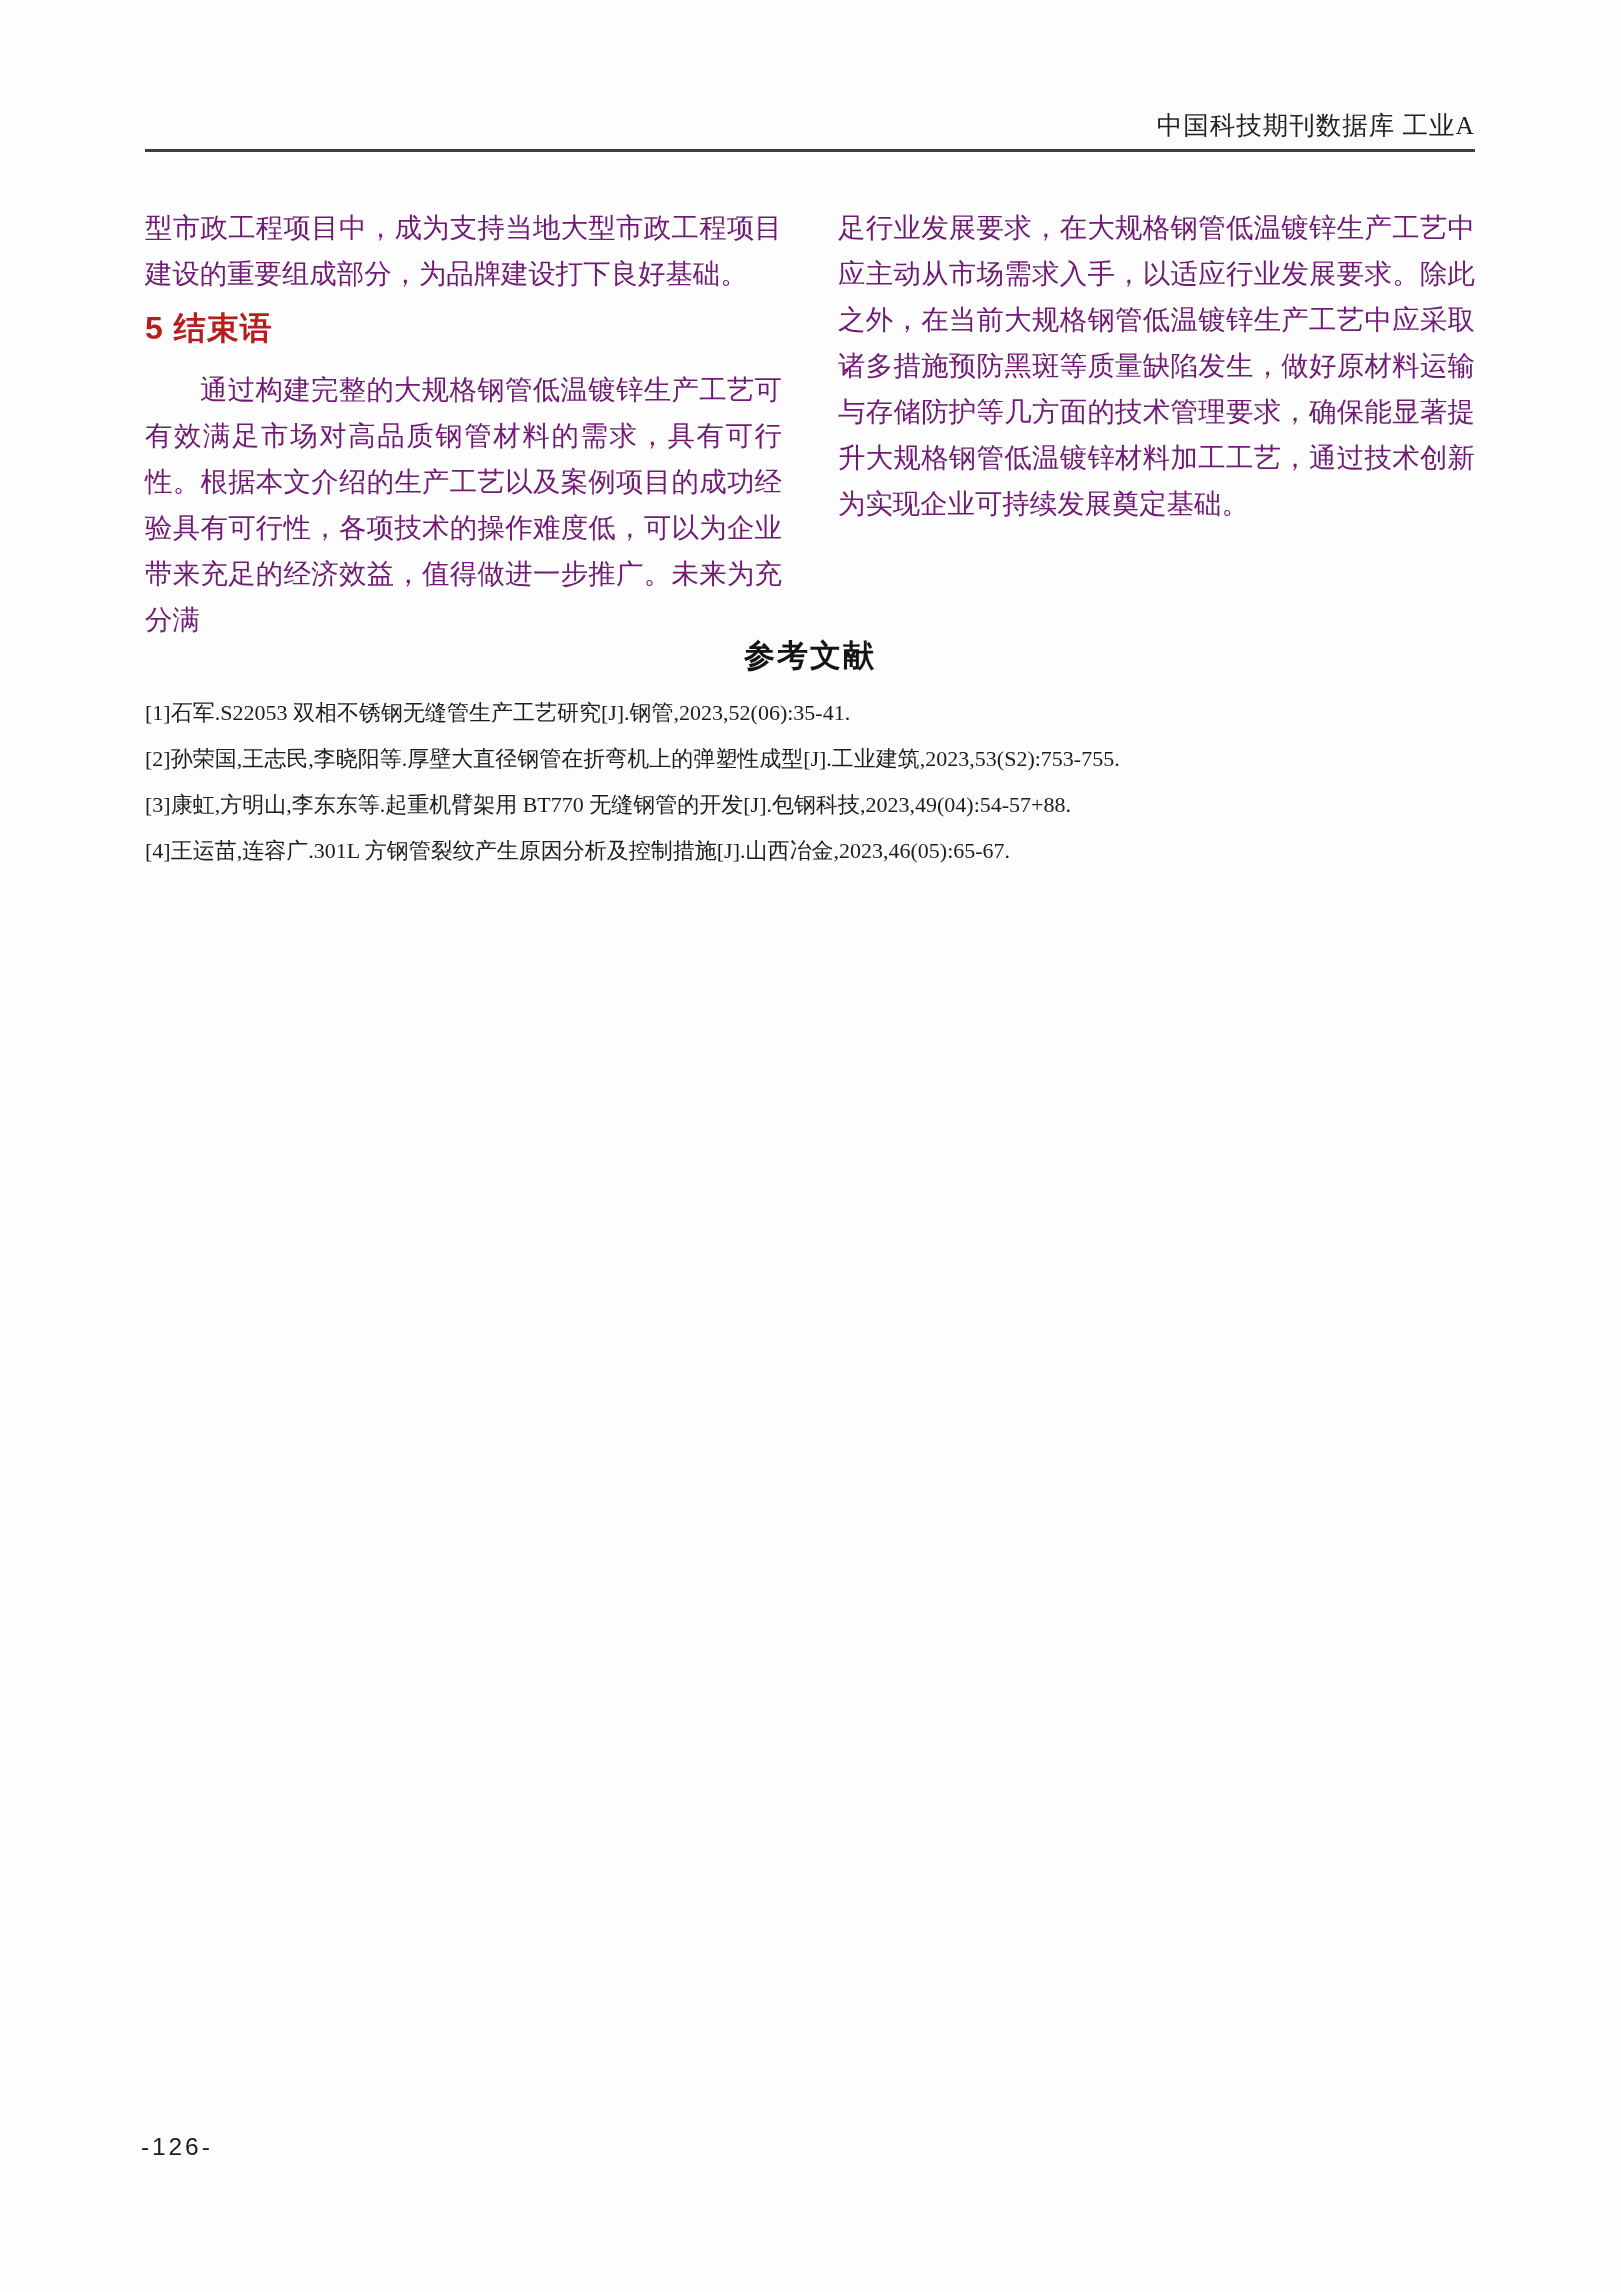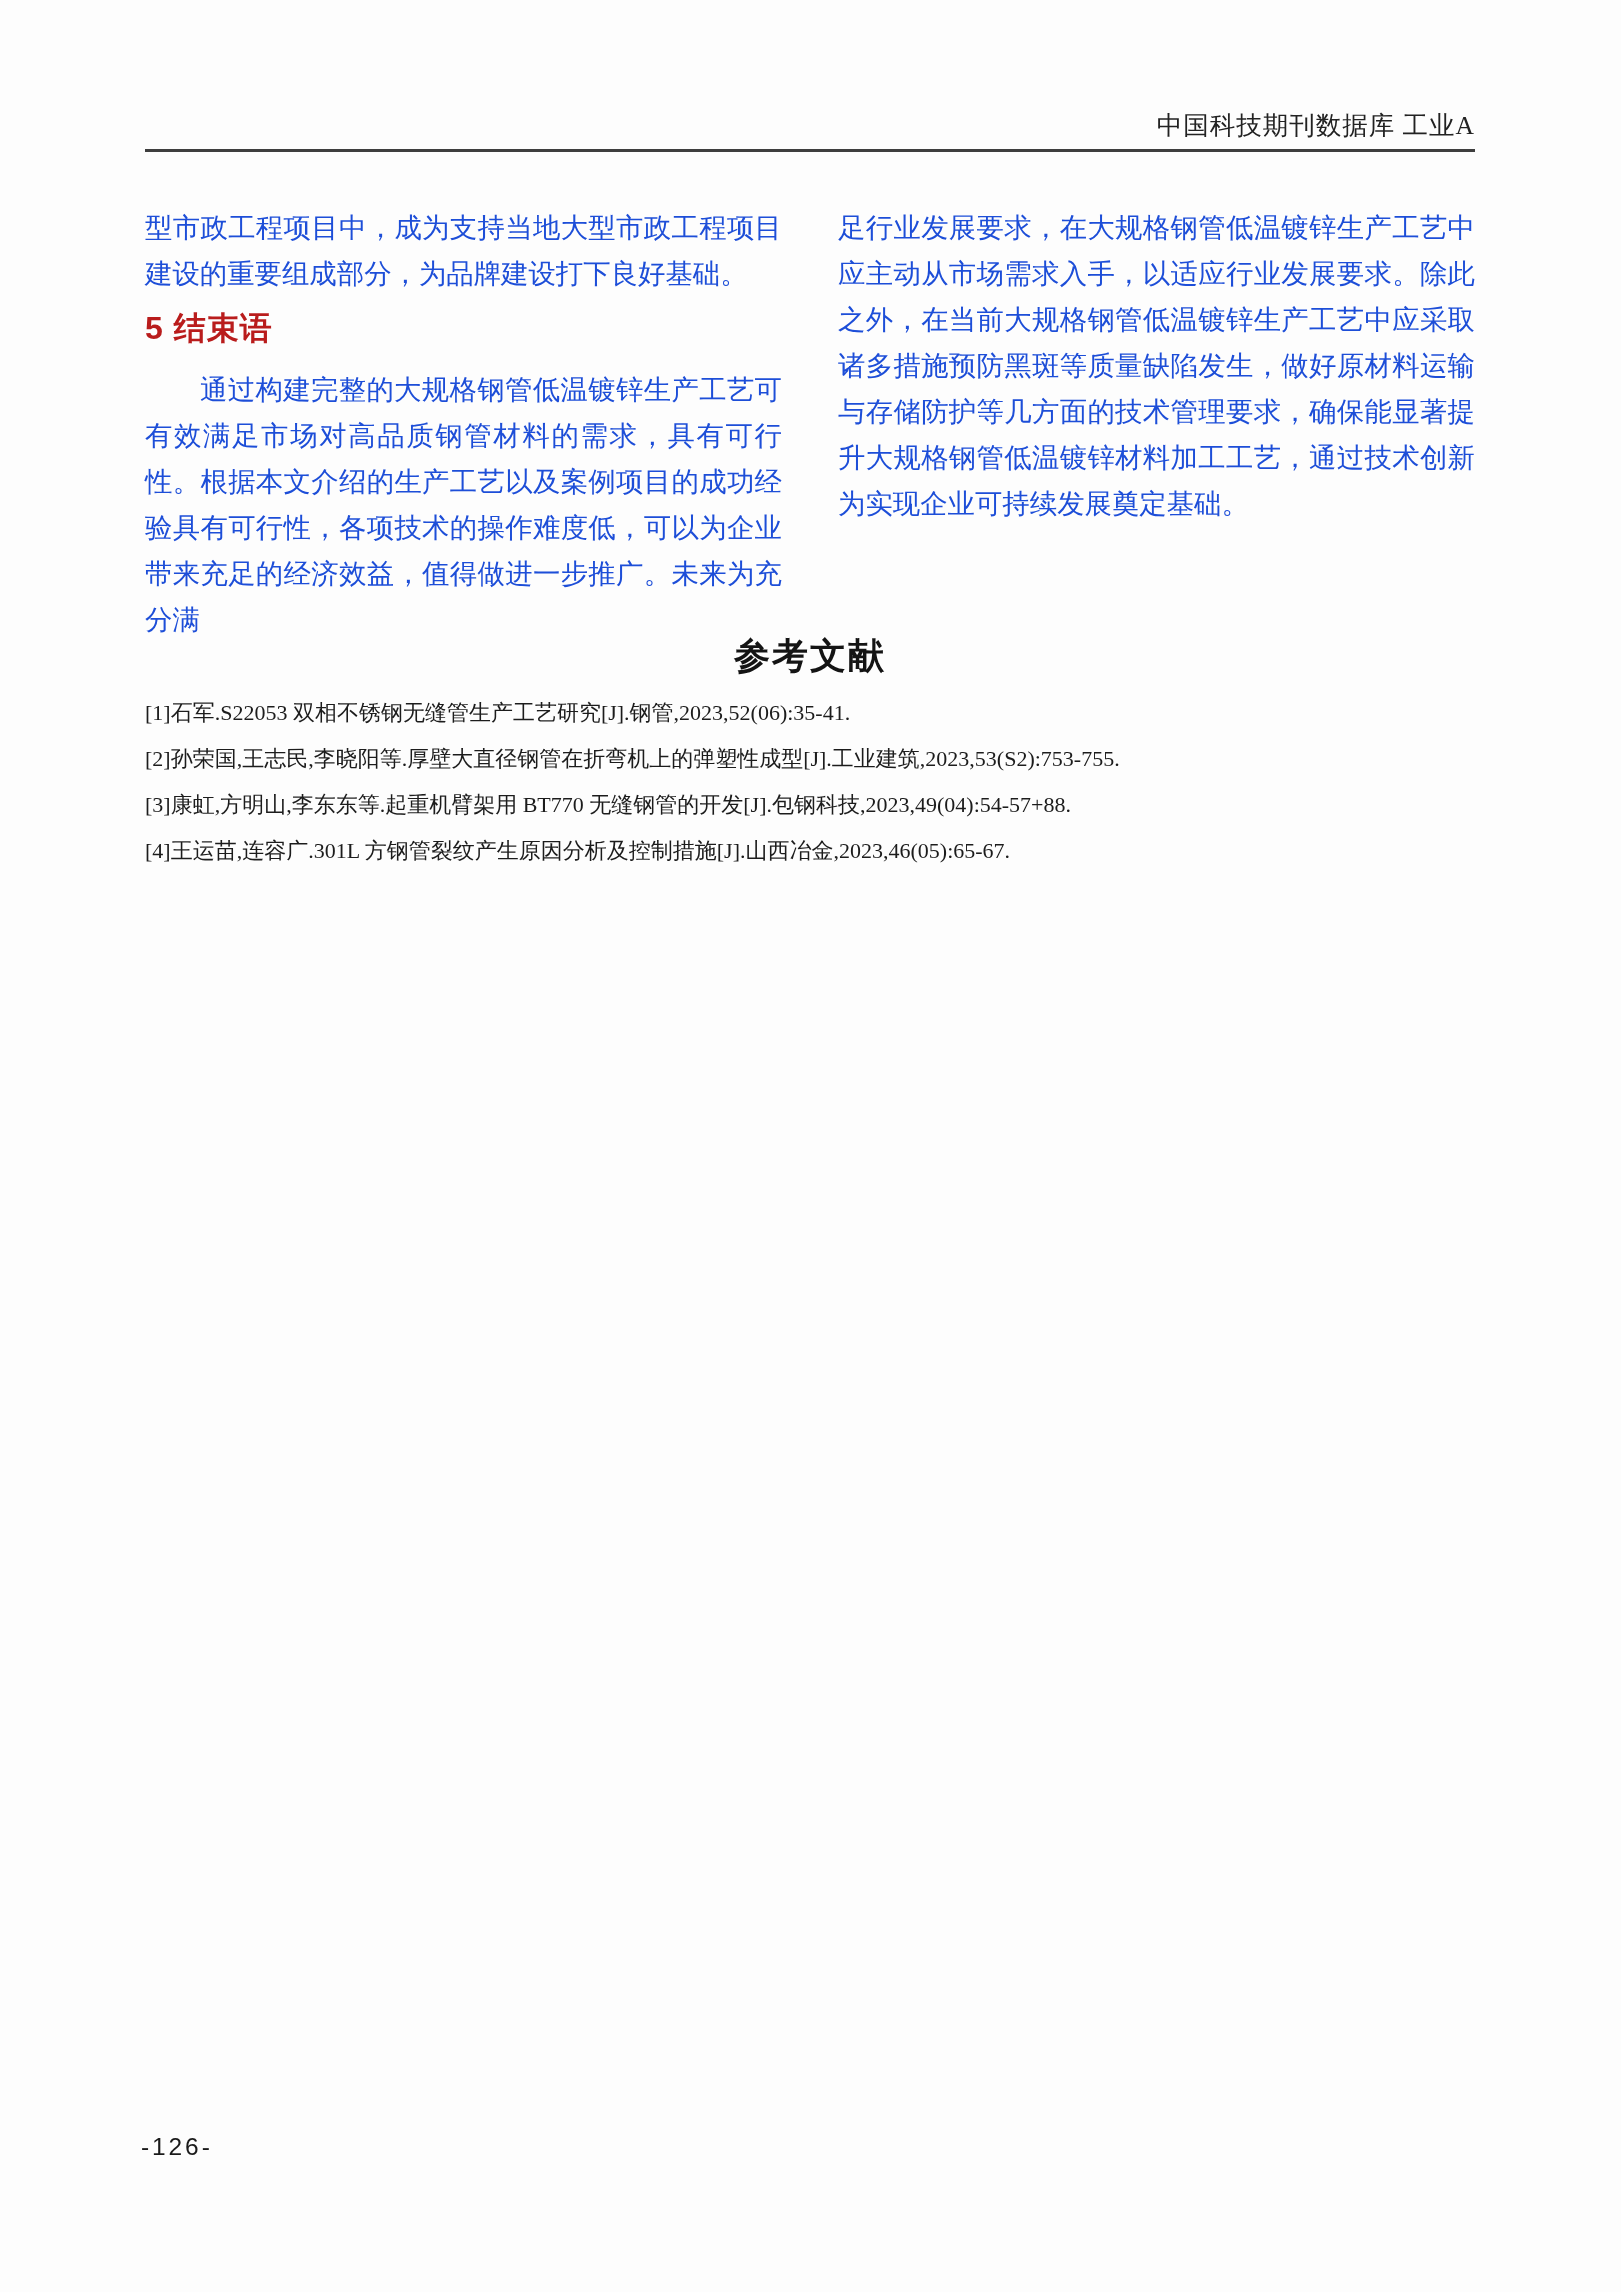--- a/index.html
+++ b/index.html
@@ -42,21 +42,21 @@
     display: flex;
     justify-content: space-between;
   }
   .col { width: 637px; }
 
   .body-par {
     margin: 0;
     font-size: 27.4px;
     line-height: 46px;
     text-align: justify;
-    color: #1d4ed8;
+    color: #701a75;
   }
   .body-par.indent { text-indent: 55px; }
 
   .section-heading {
     margin: 13.7px 0 21.6px 0;
     font-family: Liberation Sans, sans-serif;
     font-weight: bold;
     font-size: 32px;
     line-height: 35px;
     color: #b91c1c;
@@ -66,21 +66,21 @@
   .references {
     position: absolute;
     top: 637px;
     left: 145px;
     width: 1330px;
   }
   .ref-heading {
     text-align: center;
     font-family: "Liberation Sans", "DejaVu Sans", sans-serif;
     font-weight: bold;
-    font-size: 36px;
+    font-size: 31px;
     line-height: 37px;
     margin: 0 0 15.7px 0;
     color: #141414;
     letter-spacing: 2px;
   }
   .ref-item {
     margin: 0;
     font-size: 22px;
     line-height: 46px;
     text-align: left;

